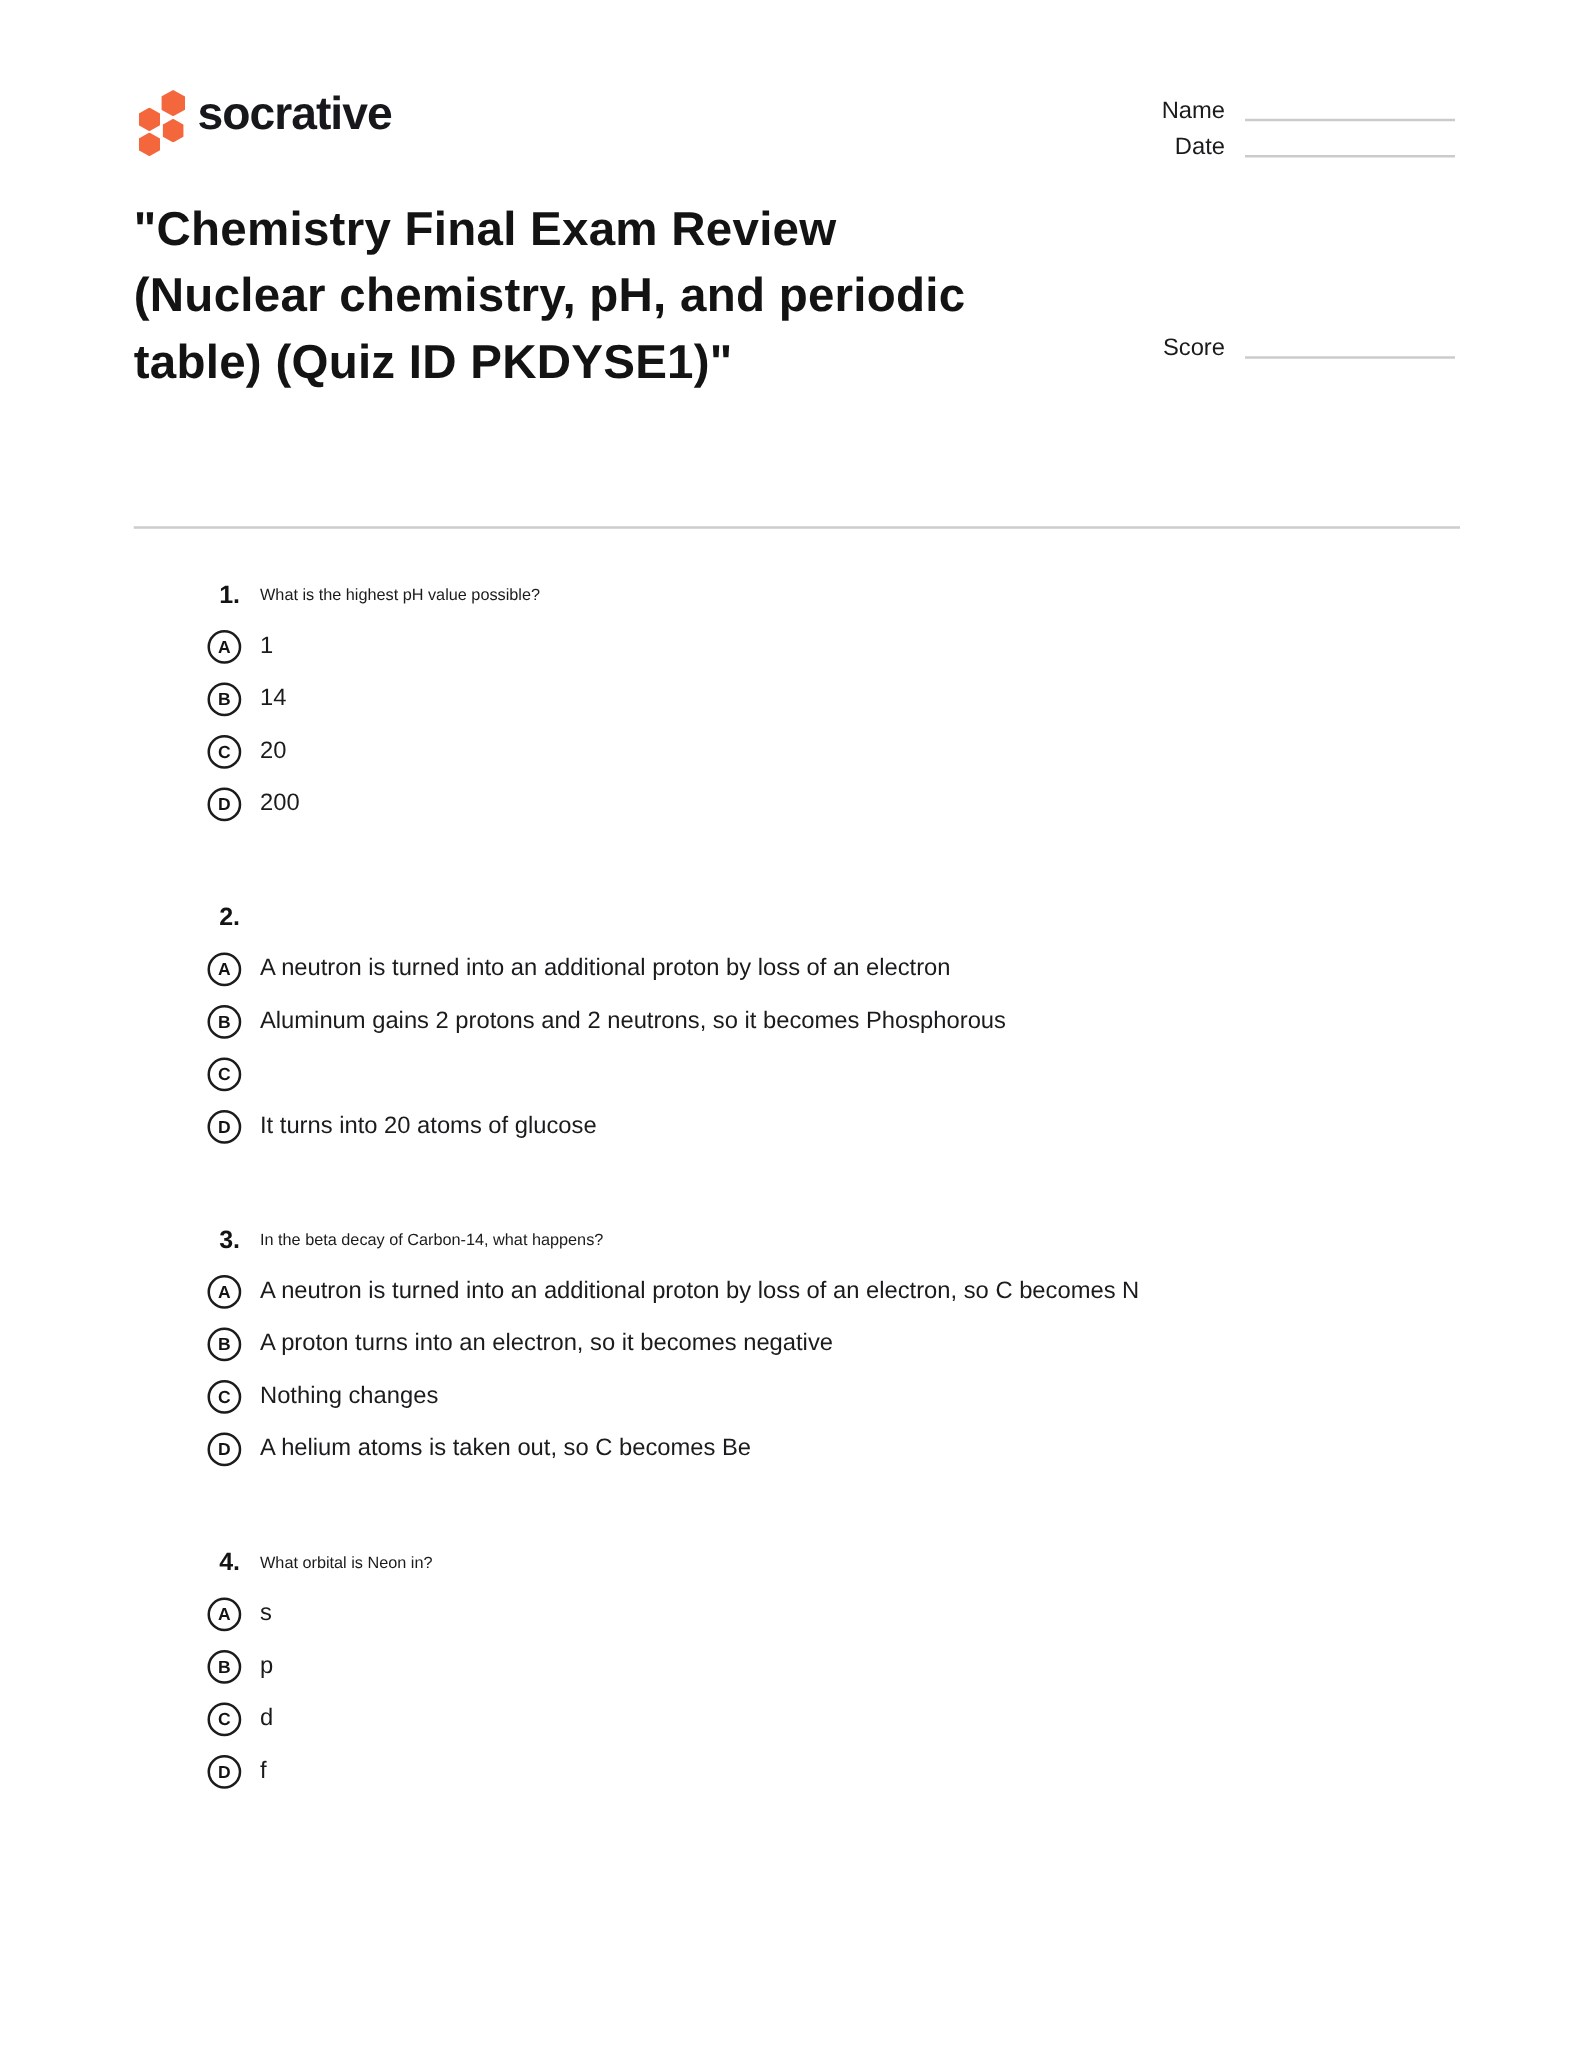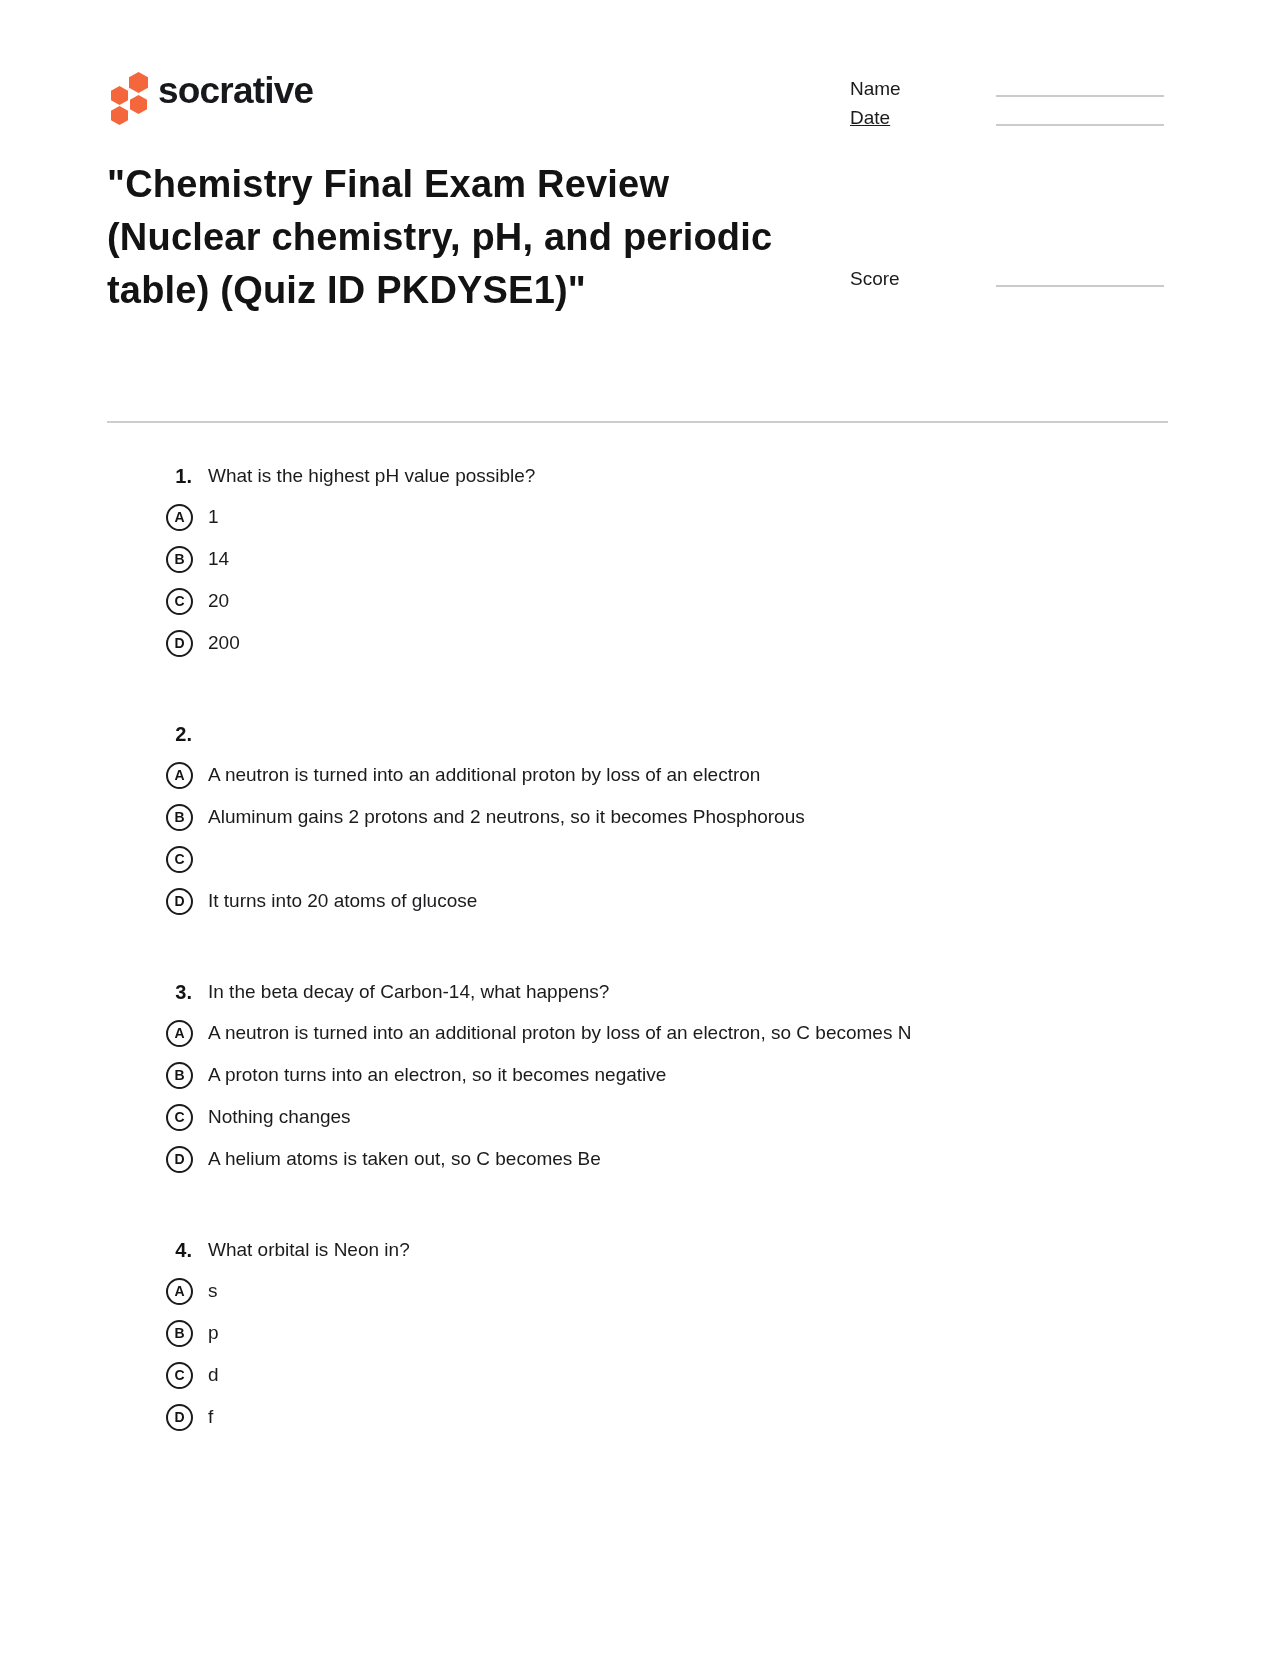--- a/index.html
+++ b/index.html
@@ -28,24 +28,24 @@
   .logo-text {
     margin-left: 8px;
     font-size: 37px;
     font-weight: 700;
     letter-spacing: -0.8px;
     color: #17181c;
   }
 
   
   .meta-row { position: absolute; left: 850px; width: 314px; display: flex; height: 26px; }
-  .meta-label { flex: 0 0 130px; text-align: left; font-size: 19px; color: #1b1b1d; line-height: 26px; }
+  .meta-label { flex: 0 0 130px; text-align: right; font-size: 19px; color: #1b1b1d; line-height: 26px; }
   .meta-line { flex: 1; margin-left: 16px; height: 21px; border-bottom: 2px solid #cbcbcb; }
   .row-name  { top: 76px; }
-  .row-date  { top: 105px; text-decoration: underline; }
+  .row-date  { top: 105px; }
   .row-score { top: 266px; }
 
   
   .quiz-title {
     position: absolute;
     left: 107px;
     top: 158px;
     width: 715px;
     font-size: 38px;
     line-height: 53px;
@@ -67,21 +67,21 @@
   .questions { position: absolute; left: 0; top: 463px; width: 1275px; }
   .question { margin-bottom: 57px; }
   .q-header { display: flex; padding-left: 150px; line-height: 26px; margin-bottom: 7px; }
   .q-number {
     flex: 0 0 42px;
     text-align: right;
     font-weight: 700;
     font-size: 20px;
     color: #131313;
   }
-  .q-text { margin-left: 16px; font-size: 19px; color: #1b1b1d; }
+  .q-text { margin-left: 16px; font-size: 13px; color: #1b1b1d; }
   .option { display: flex; align-items: center; height: 42px; padding-left: 166px; }
   .bubble {
     flex: 0 0 27px;
     width: 27px;
     height: 27px;
     border: 2px solid #1b1b1d;
     border-radius: 50%;
     display: flex;
     align-items: center;
     justify-content: center;

